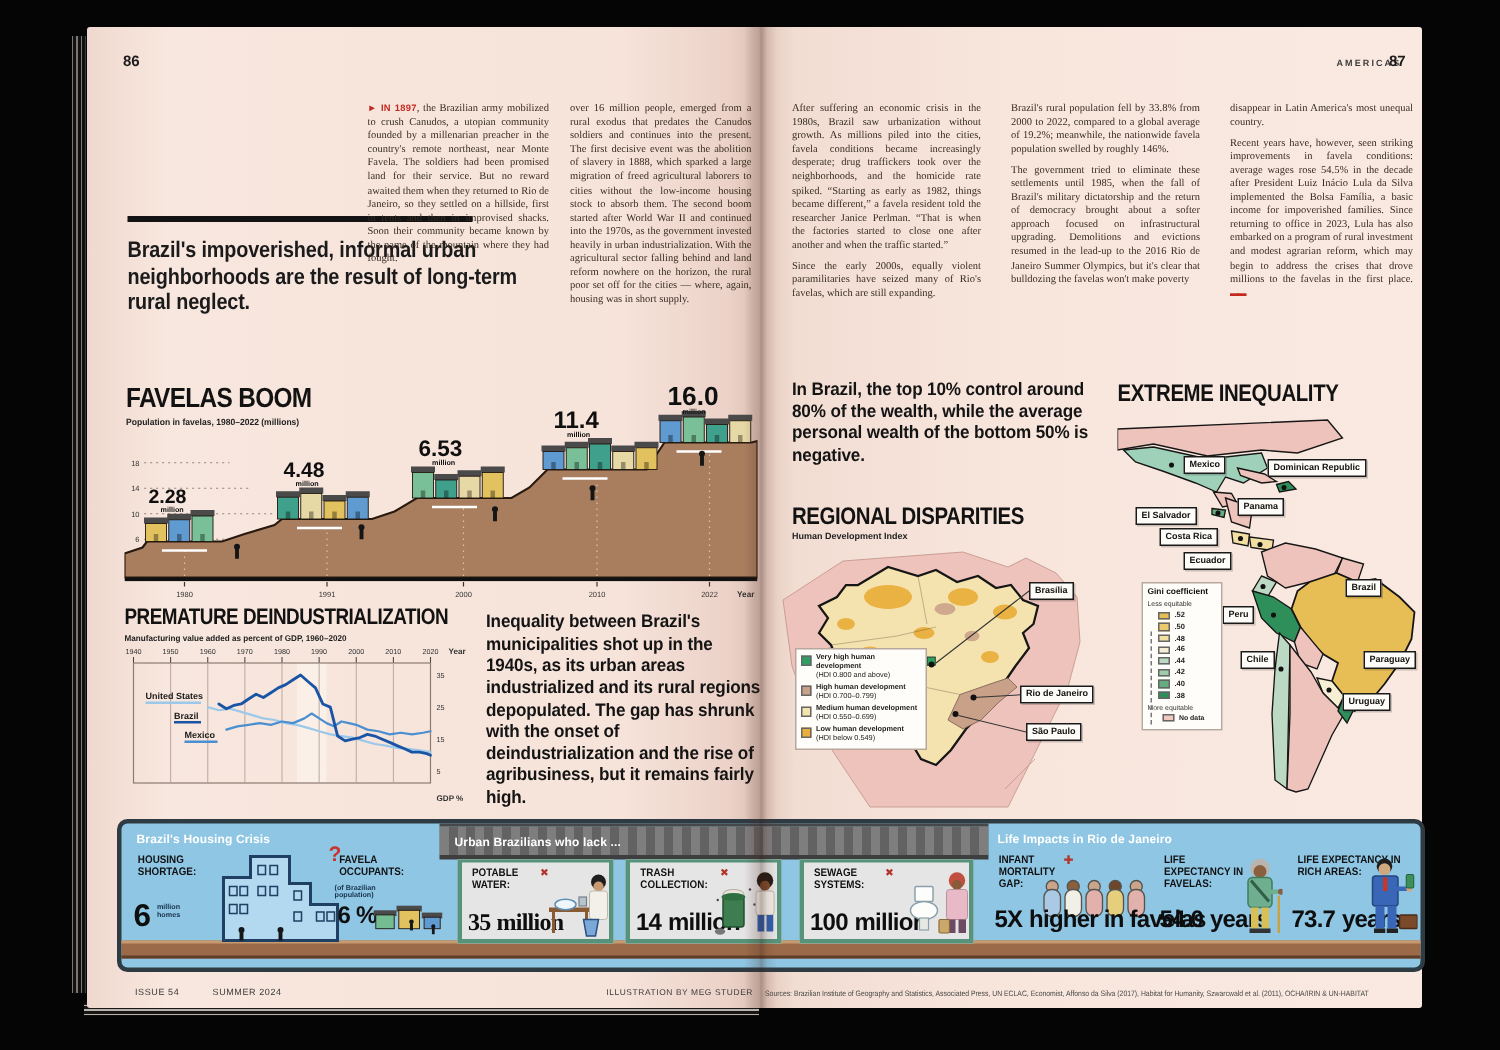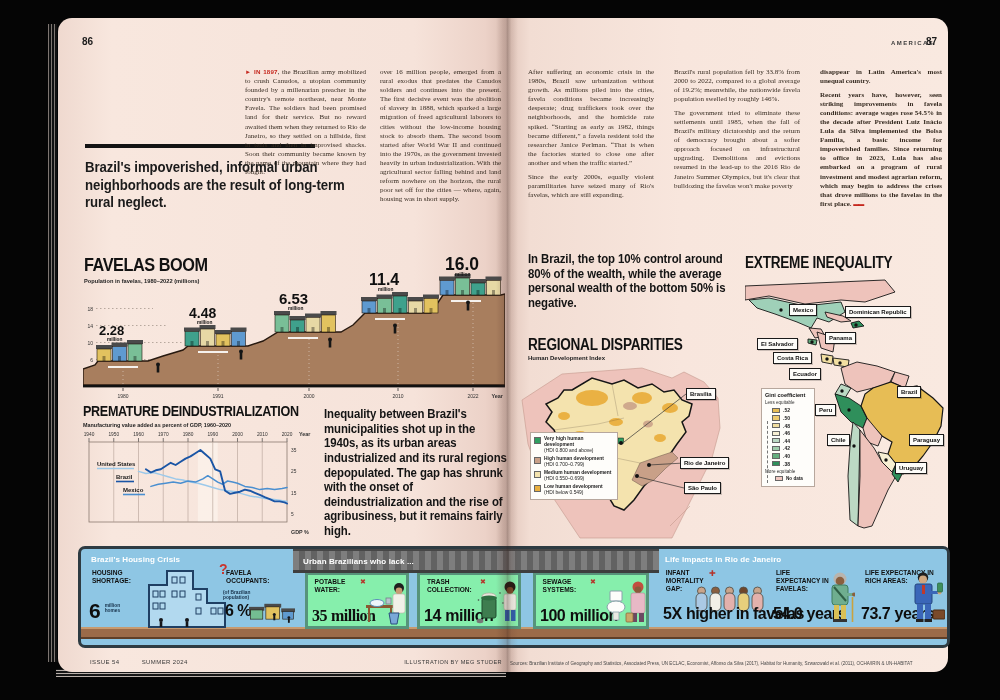--- a/index.html
+++ b/index.html
@@ -4,21 +4,21 @@
 <style>
   html,body{margin:0;padding:0;background:#000;width:1000px;height:700px;overflow:hidden;}
   *{box-sizing:border-box;}
   .abs{position:absolute;}
   #stage{position:absolute;left:0;top:0;width:1000px;height:700px;background:#050505;
          font-family:"Liberation Sans",sans-serif;}
   .stack-left{left:48px;top:24px;width:9px;height:638px;
     background:repeating-linear-gradient(90deg,#9b928c 0 1px,#141414 1px 3px);opacity:.8;}
   .stack-bottom{left:56px;top:669px;width:450px;height:8px;
     background:repeating-linear-gradient(0deg,#d9cfc8 0 1px,#1a1a1a 1px 3px);opacity:.85;}
-  #spread{position:absolute;left:58px;top:18px;width:890px;height:654px;border-radius:14px;
+  #spread{position:absolute;left:58px;top:18px;width:890px;height:654px;border-radius:2px;
     background:linear-gradient(90deg,#efd9cf 0%,#f8e7de 6%,#f6e3da 40%,#ecd2c8 48%,#dfc3b8 50%,#f2ddd3 53%,#f8e6dd 70%,#f9e9e0 100%);}
   .gutter{left:438px;top:0;width:22px;height:654px;
     background:linear-gradient(90deg,rgba(90,50,40,0),rgba(70,35,28,.22) 45%,rgba(55,28,22,.32) 52%,rgba(90,50,40,.12) 70%,rgba(90,50,40,0));pointer-events:none;z-index:40;}
   .pgnum{font-weight:700;font-size:10px;color:#1c1c1c;}
   .kicker{font-size:6px;letter-spacing:1.4px;font-weight:700;color:#3c3c3c;}
   .cond{transform-origin:0 0;}
   .title{font-size:27px;font-weight:800;line-height:.95;letter-spacing:-.5px;color:#121212;transform:scaleX(.8);}
   .rule{background:#131313;}
   .deck{font-size:15px;font-weight:700;line-height:1.18;letter-spacing:-.1px;color:#1b1b1b;transform:scaleX(.88);}
   .bodycol{font-family:"Liberation Serif",serif;font-size:7px;line-height:1.3;color:#372c22;text-align:justify;}
@@ -44,21 +44,21 @@
   #strip{left:20px;top:528px;width:872px;height:102px;background:#8ec6e4;border:3px solid #2e3b42;border-radius:7px;z-index:30;}
   .ground{position:absolute;left:0;right:0;top:78px;height:12px;background:#9b6b49;border-top:2px solid #c79a6f;border-bottom:2px solid #5f3f28;}
   .striptitle{font-size:8px;font-weight:700;color:#fff;letter-spacing:.1px;}
   .statlabel{font-size:7.3px;font-weight:800;line-height:1.08;color:#101010;transform:scaleX(.9);}
   .statnote{font-size:4.8px;font-weight:700;color:#17314a;line-height:1.1;}
   .bignum{font-size:16px;font-weight:800;color:#0e0e0e;letter-spacing:-.5px;}
   .redx{color:#b5342a;font-size:7px;}
   .roof{position:absolute;left:212px;top:0;width:366px;height:24px;
     background:repeating-linear-gradient(90deg,#7e7e7e 0 6px,#626262 6px 12px);
     border-bottom:3px solid #3e3e3e;border-top:2px solid #474747;}
-  .room{position:absolute;top:24px;height:56px;background:#86efac;border:3px solid #57937b;border-top-width:2px;}
+  .room{position:absolute;top:24px;height:56px;background:#e5e5e5;border:3px solid #57937b;border-top-width:2px;}
   .foot{font-size:6px;letter-spacing:.4px;color:#3a3a3a;font-weight:400;}
   .tinysrc{font-size:5.2px;color:#474747;white-space:nowrap;transform:scaleX(.88);transform-origin:0 0;}
   svg text{font-family:"Liberation Sans",sans-serif;}
 </style>
 </head>
 <body>
 
 <div id="stage">
   <div class="abs stack-left"></div>
   <div class="abs stack-bottom"></div>
@@ -288,21 +288,21 @@
     <div class="abs pgnum" style="left:868px;top:18px;">87</div>
 
     <div class="abs bodycol" style="left:470px;top:50px;width:126px;">
       <p>After suffering an economic crisis in the 1980s, Brazil saw urbanization without growth. As millions piled into the cities, favela conditions became increasingly desperate; drug traffickers took over the neighborhoods, and the homicide rate spiked. “Starting as early as 1982, things became different,” a favela resident told the researcher Janice Perlman. “That is when the factories started to close one after another and when the traffic started.”</p>
       <p>Since the early 2000s, equally violent paramilitaries have seized many of Rio's favelas, which are still expanding.</p>
     </div>
     <div class="abs bodycol" style="left:616px;top:50px;width:126px;">
       <p>Brazil's rural population fell by 33.8% from 2000 to 2022, compared to a global average of 19.2%; meanwhile, the nationwide favela population swelled by roughly 146%.</p>
       <p>The government tried to eliminate these settlements until 1985, when the fall of Brazil's military dictatorship and the return of democracy brought about a softer approach focused on infrastructural upgrading. Demolitions and evictions resumed in the lead-up to the 2016 Rio de Janeiro Summer Olympics, but it's clear that bulldozing the favelas won't make poverty</p>
     </div>
-    <div class="abs bodycol" style="left:762px;top:50px;width:122px;font-weight:bold;">
+    <div class="abs bodycol" style="left:762px;top:50px;width:122px;">
       <p>disappear in Latin America's most unequal country.</p>
       <p><span>Recent years have, however, seen striking improvements in favela conditions: average wages rose 54.5% in the decade after President Luiz Inácio Lula da Silva implemented the Bolsa Família, a basic income for impoverished families. Since returning to office in 2023, Lula has also embarked on a program of rural investment and modest agrarian reform, which may begin to address the crises that drove millions to the favelas in the first place.</span> <span class="endmark">▬▬</span></p>
     </div>
 
     <div class="abs pq cond" style="left:470px;top:234px;width:215px;font-size:12px;">In Brazil, the top 10% control around 80% of the wealth, while the average personal wealth of the bottom 50% is negative.</div>
 
     <div class="abs secttl cond" style="left:470px;top:318px;">REGIONAL DISPARITIES</div>
     <div class="abs subttl" style="left:470px;top:337px;">Human Development Index</div>
 
     <div class="abs" style="left:462px;top:348px;width:220px;height:175px;">

